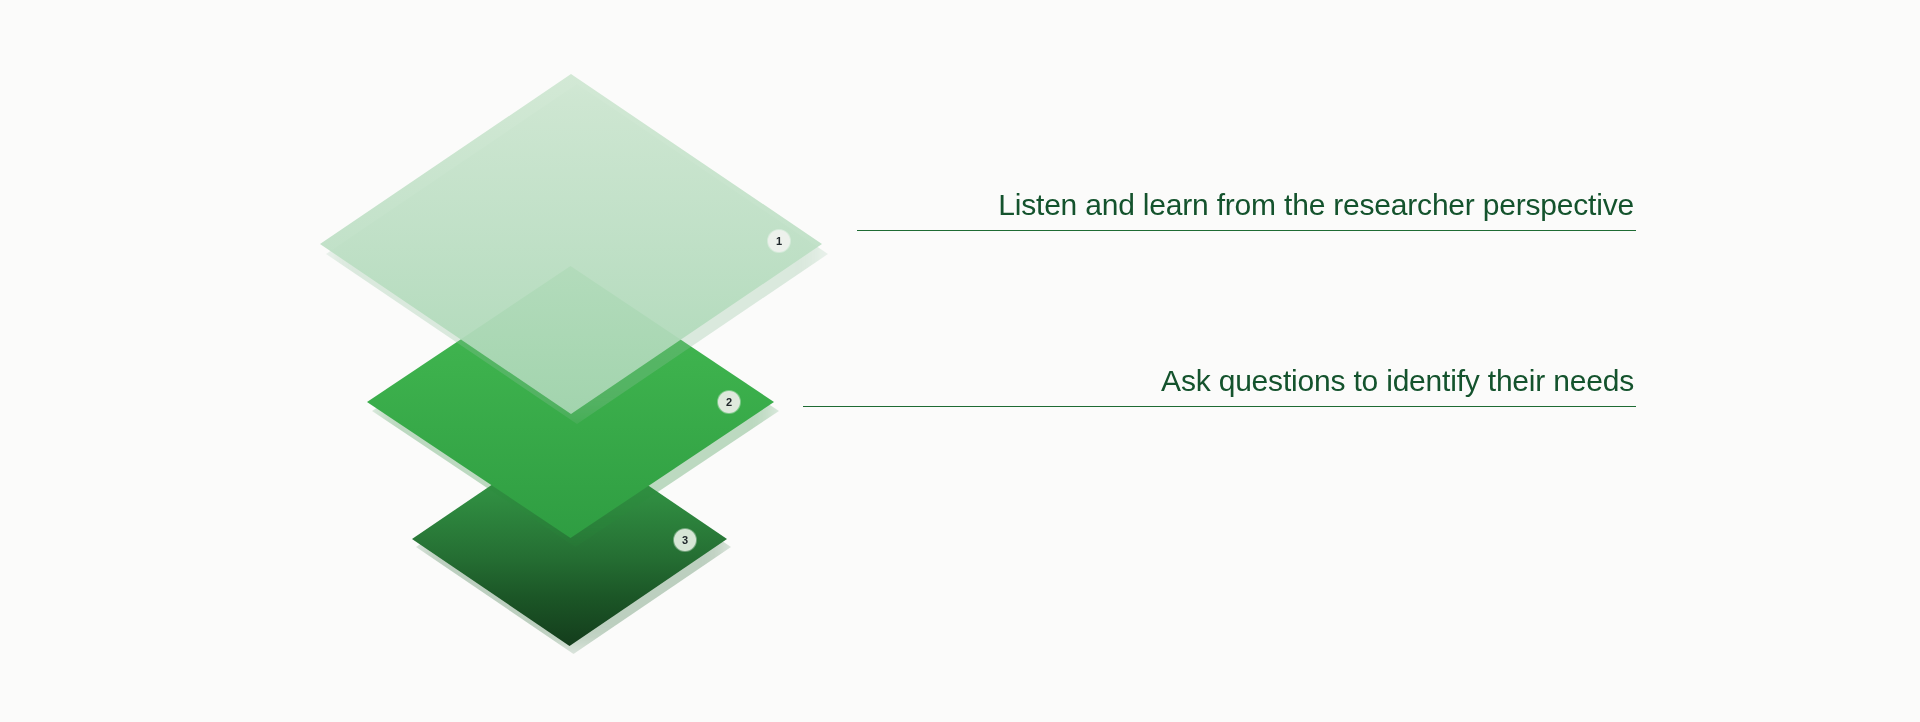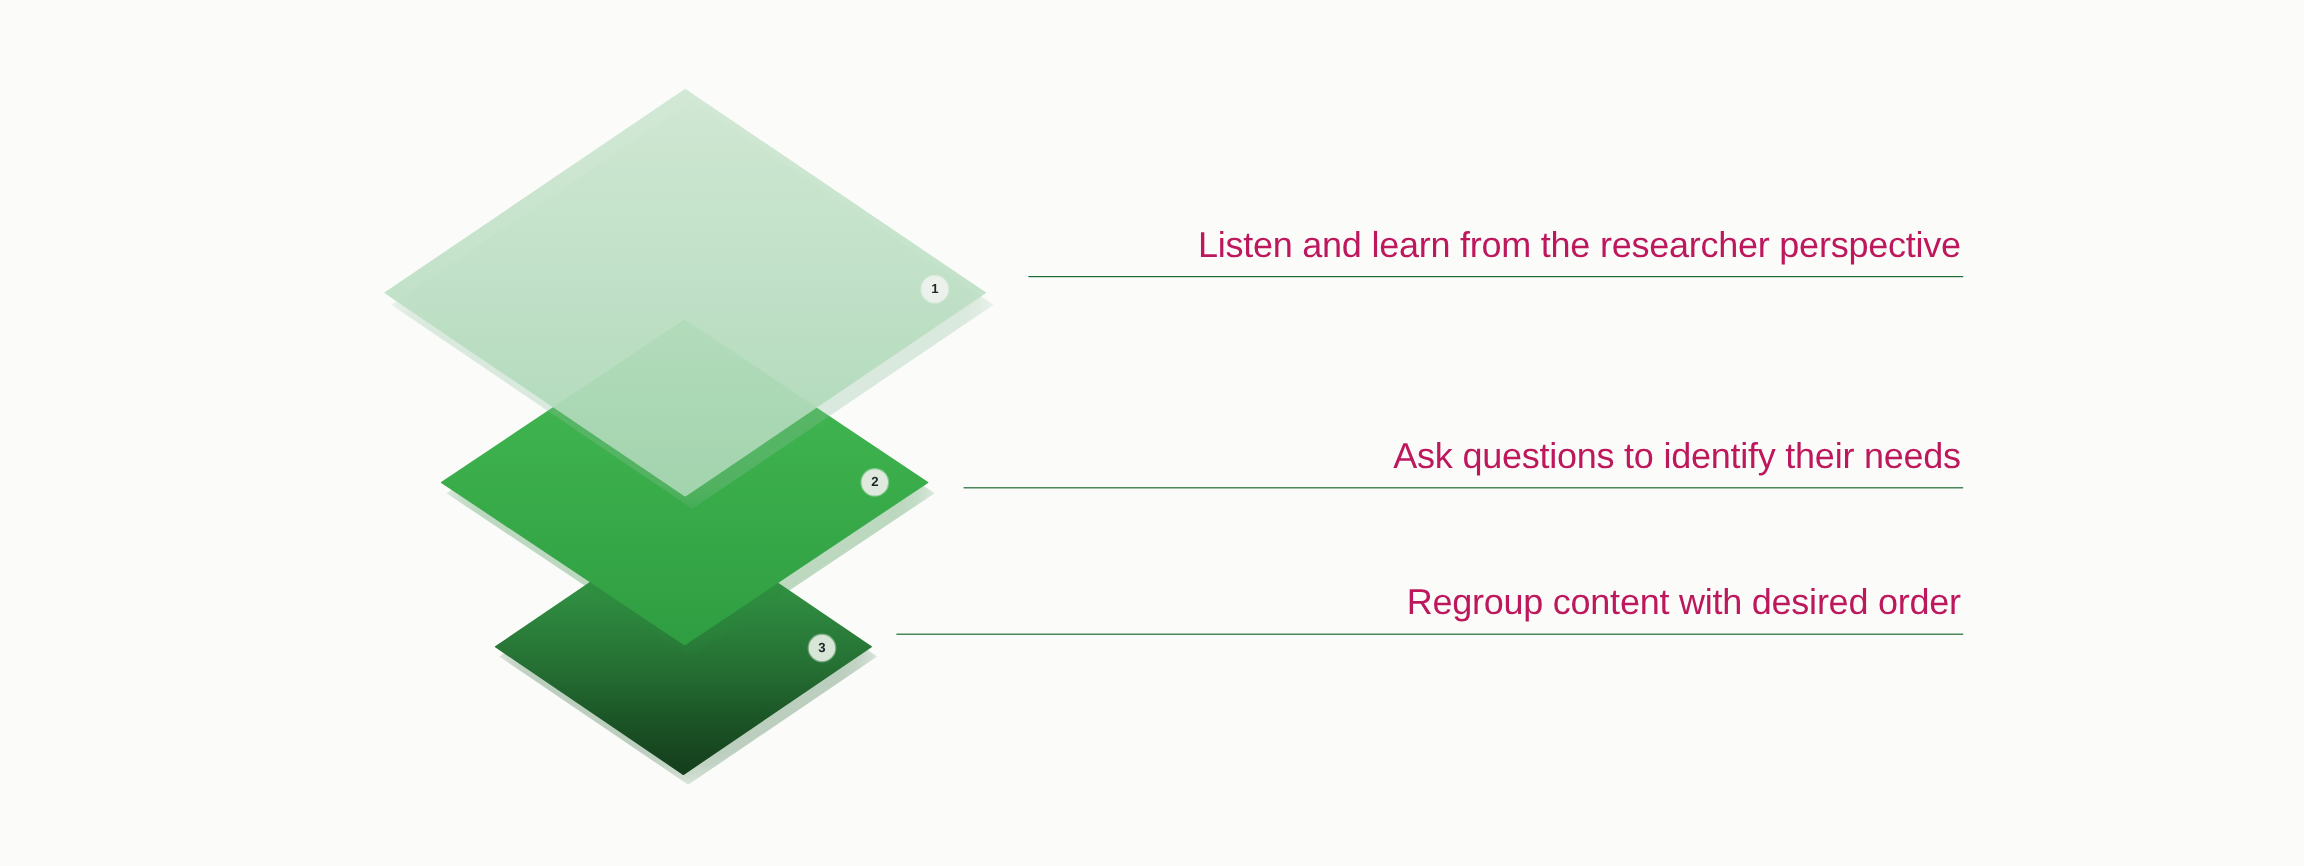--- a/index.html
+++ b/index.html
@@ -104,21 +104,21 @@
   .row {
     position: absolute;
     z-index: 40;
   }
   .row .row-label {
     display: block;
     text-align: right;
     font-family: "Liberation Sans", sans-serif;
     font-size: 30px;
     font-weight: 400;
-    color: #be185d;
+    color: #14532d;
     letter-spacing: -0.2px;
     white-space: nowrap;
     padding-right: 2px;
     padding-bottom: 8px;
   }
   .row .row-rule {
     display: block;
     height: 0;
     border-top: 1.5px solid #1e6b33;
   }
@@ -154,18 +154,14 @@
   <div class="row" id="row-1">
     <span class="row-label">Listen and learn from the researcher perspective</span>
     <span class="row-rule"></span>
   </div>
 
   <div class="row" id="row-2">
     <span class="row-label">Ask questions to identify their needs</span>
     <span class="row-rule"></span>
   </div>
 
-  <div class="row" id="row-3">
-    <span class="row-label">Regroup content with desired order</span>
-    <span class="row-rule"></span>
-  </div>
 
 </div>
 
 </body></html>

